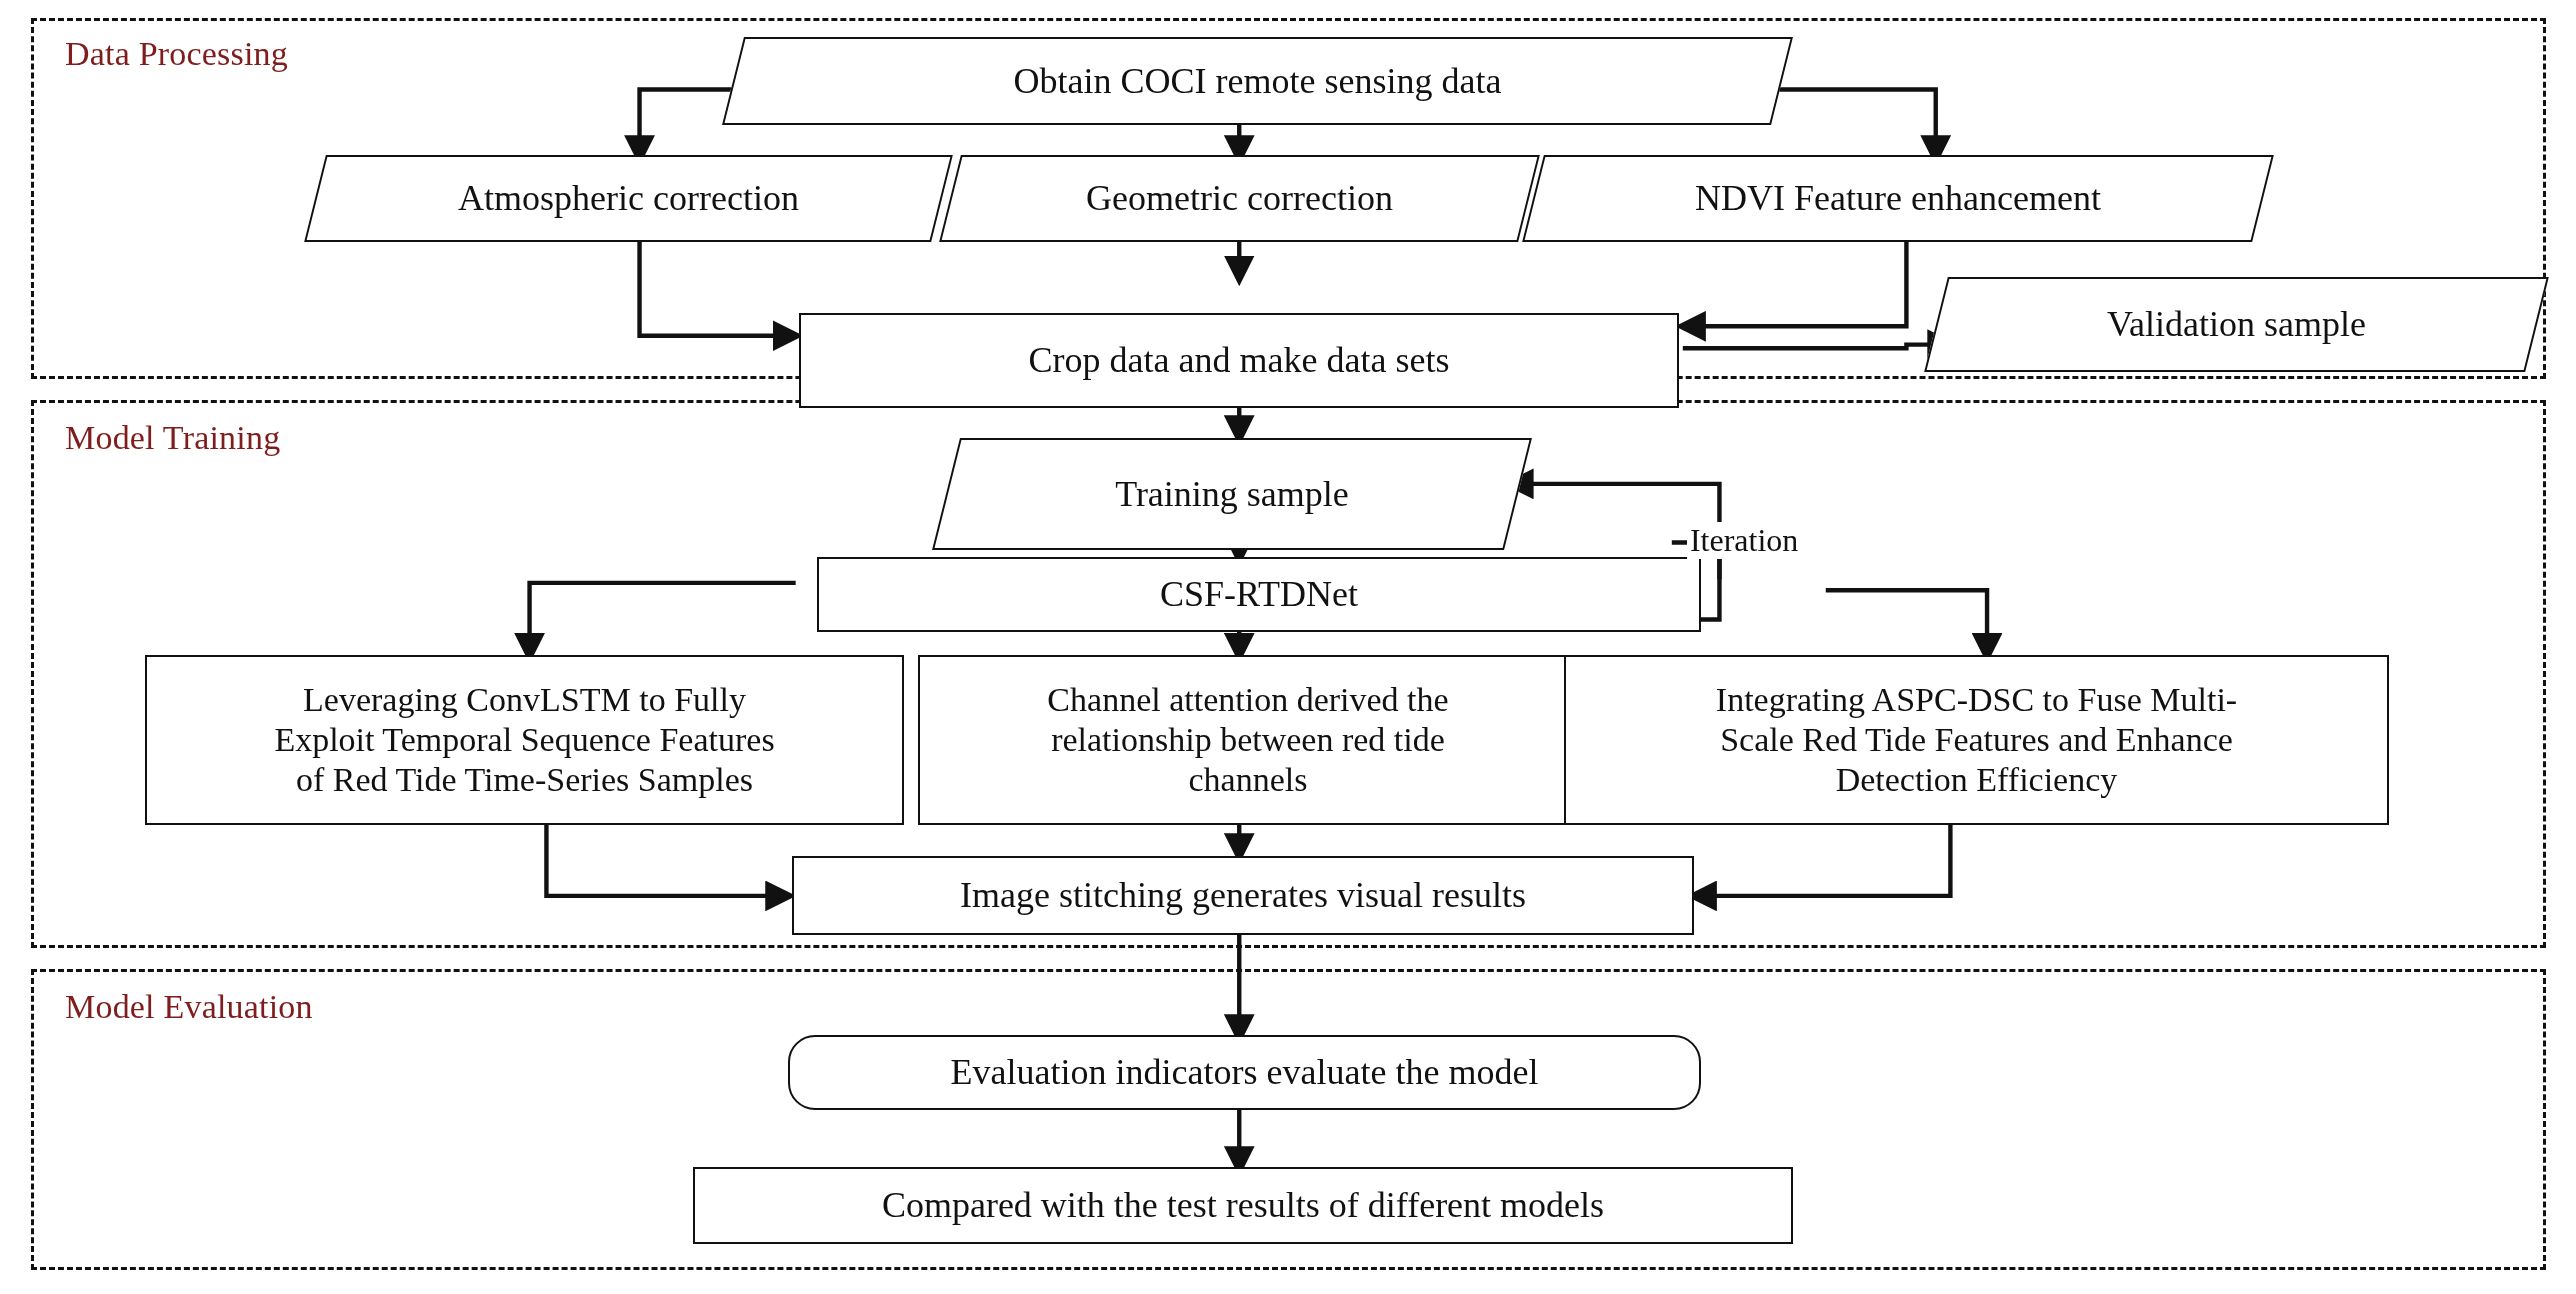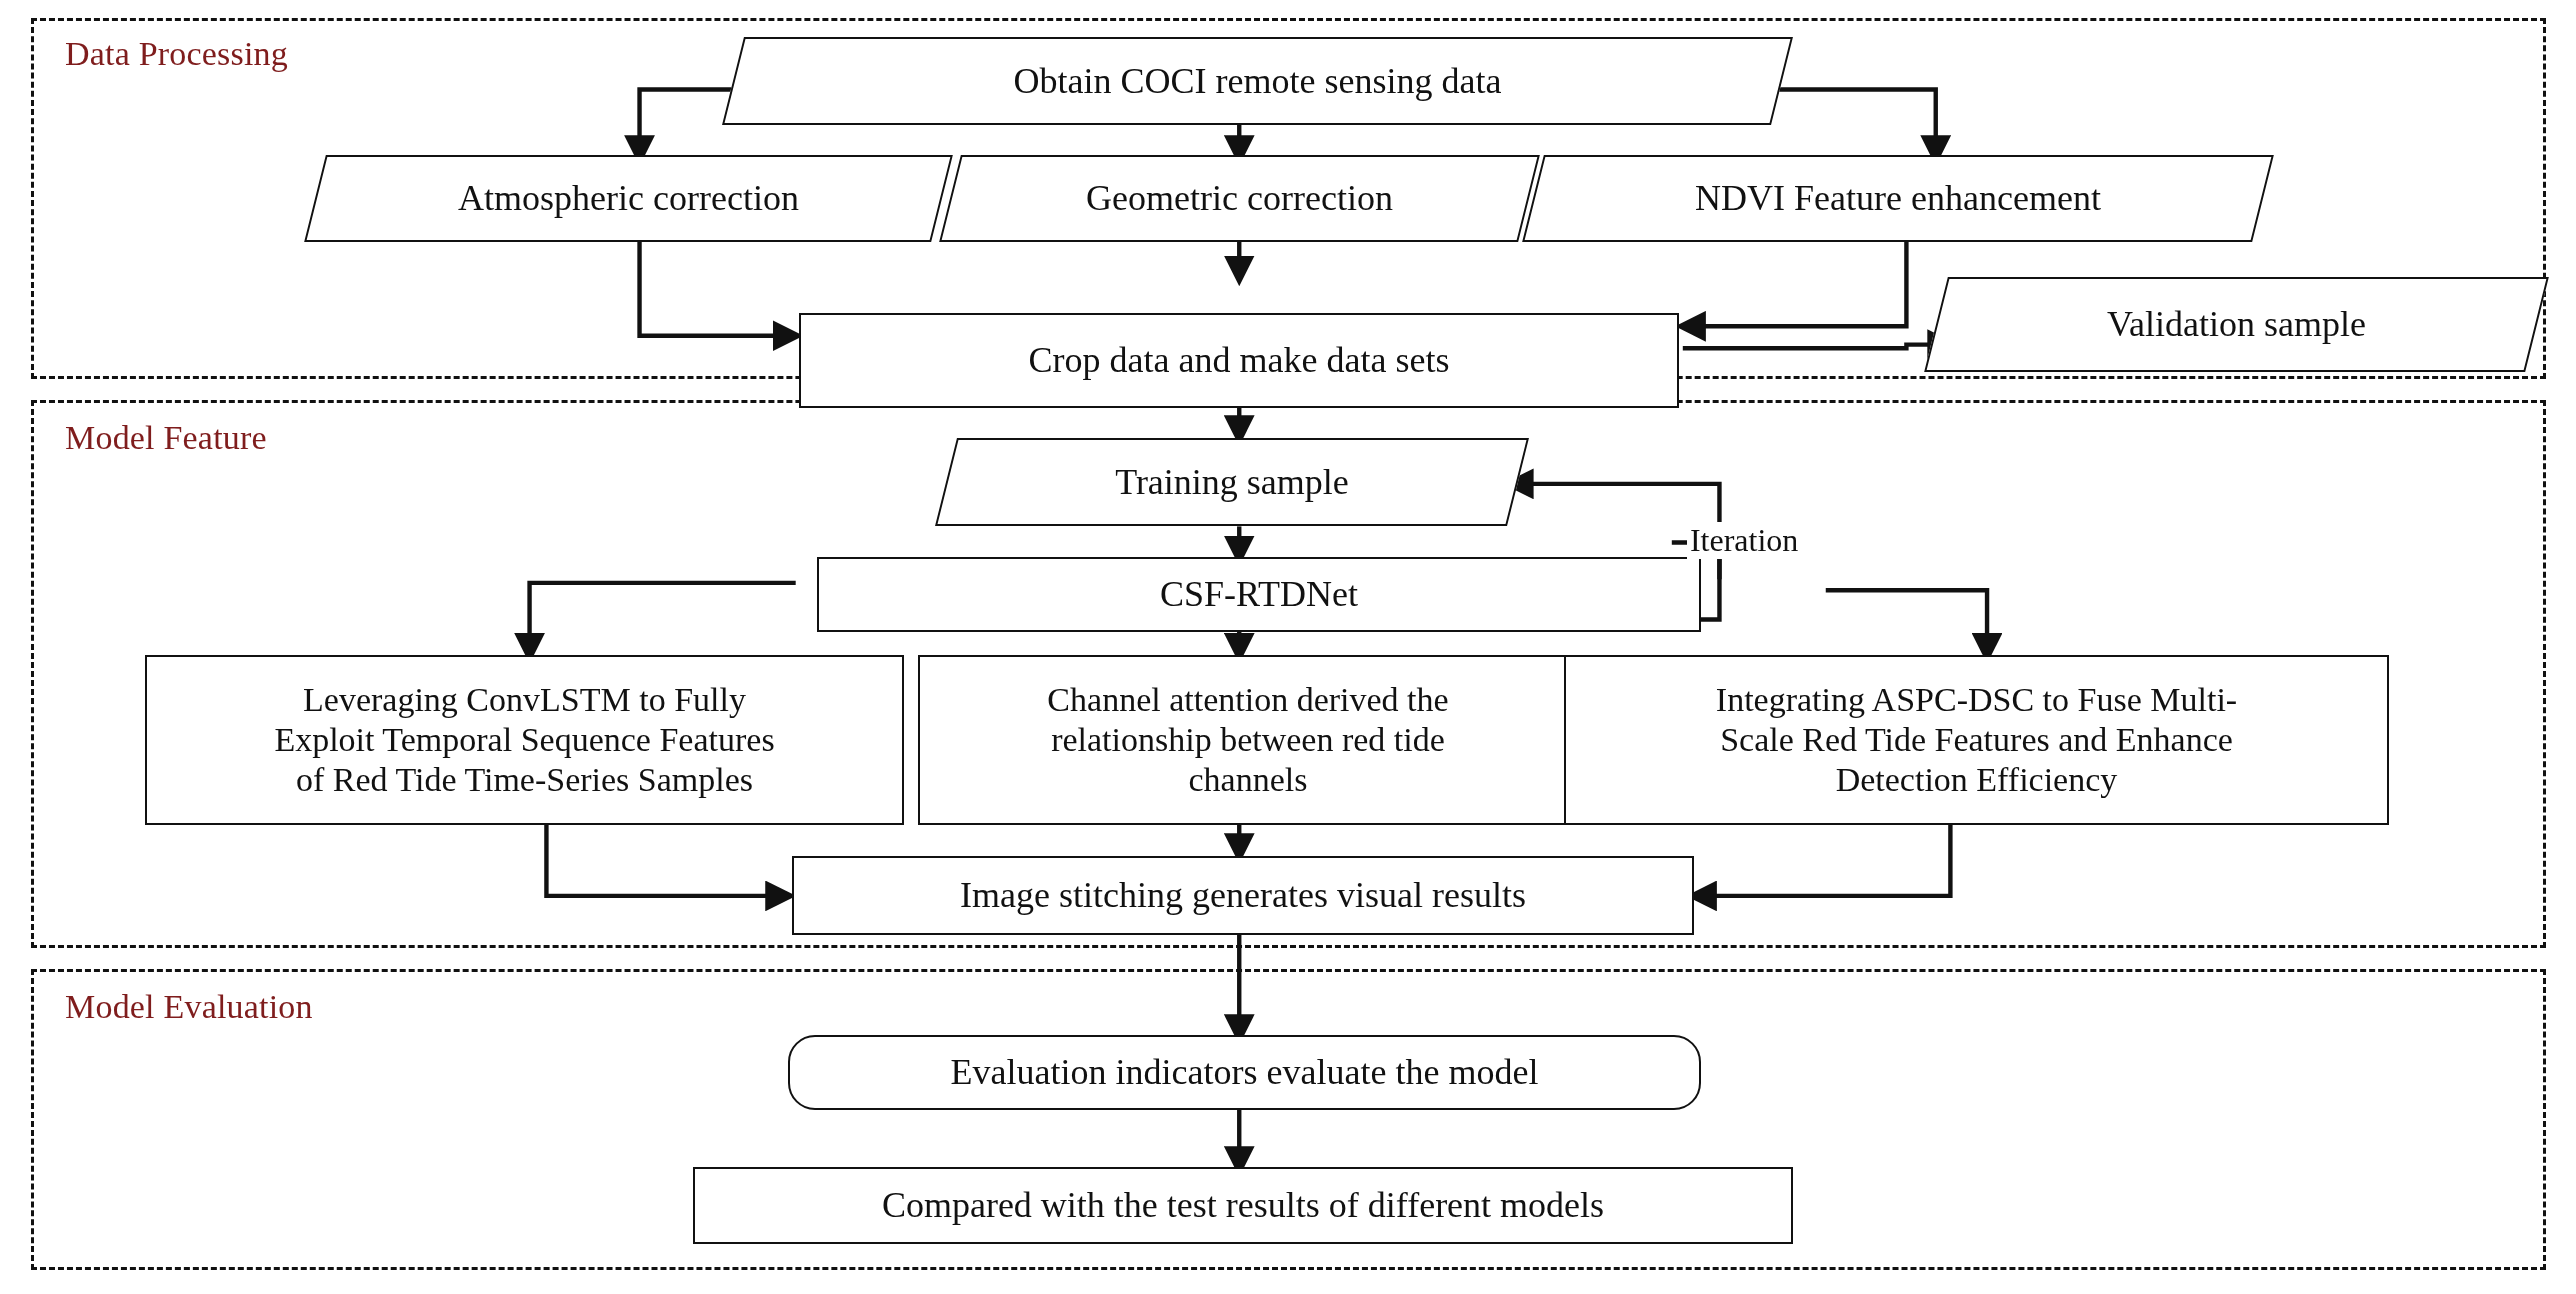--- a/index.html
+++ b/index.html
@@ -135,21 +135,21 @@
 
       <path d="M 2280 740 L 2345 740 L 2345 790"></path>
     </g>
   </svg>
 
   <div class="section-frame" style="left:31px; top:17.6px; width:2515px; height:361px;"></div>
   <div class="section-frame" style="left:31px; top:400px; width:2515px; height:548px;"></div>
   <div class="section-frame" style="left:31px; top:969px; width:2515px; height:301px;"></div>
 
   <div class="section-title" style="left:65px; top:35px;">Data Processing</div>
-  <div class="section-title" style="left:65px; top:419px;">Model Feature</div>
+  <div class="section-title" style="left:65px; top:419px;">Model Training</div>
   <div class="section-title" style="left:65px; top:988px;">Model Evaluation</div>
 
   <div class="node para fs-big" style="left:733px; top:37px; width:1049px; height:88px;">
     <div class="skew"></div>
     <span class="label">Obtain COCI remote sensing data</span>
   </div>
 
   <div class="node para fs-big" style="left:315px; top:155px; width:627px; height:87px;">
     <div class="skew"></div>
     <span class="label">Atmospheric correction</span>
@@ -167,21 +167,21 @@
 
   <div class="node rect fs-big" style="left:799px; top:277px; width:880px; height:95px;margin-top:36px;">
     <span class="label">Crop data and make data sets</span>
   </div>
 
   <div class="node para fs-big" style="left:1936px; top:277px; width:601px; height:95px;">
     <div class="skew"></div>
     <span class="label">Validation sample</span>
   </div>
 
-  <div class="node para fs-big" style="left:946px; top:438px; width:572px; height:88px;">
+  <div class="node para fs-big" style="left:946px; top:438px; width:572px; height:112px;">
     <div class="skew"></div>
     <span class="label">Training sample</span>
   </div>
 
   <div class="node rect fs-big" style="left:792px; top:557px; width:884px; height:75px;margin-left:25px;">
     <span class="label">CSF-RTDNet</span>
   </div>
 
   <div class="edge-label" style="left:1687px; top:522px;">Iteration</div>
 

